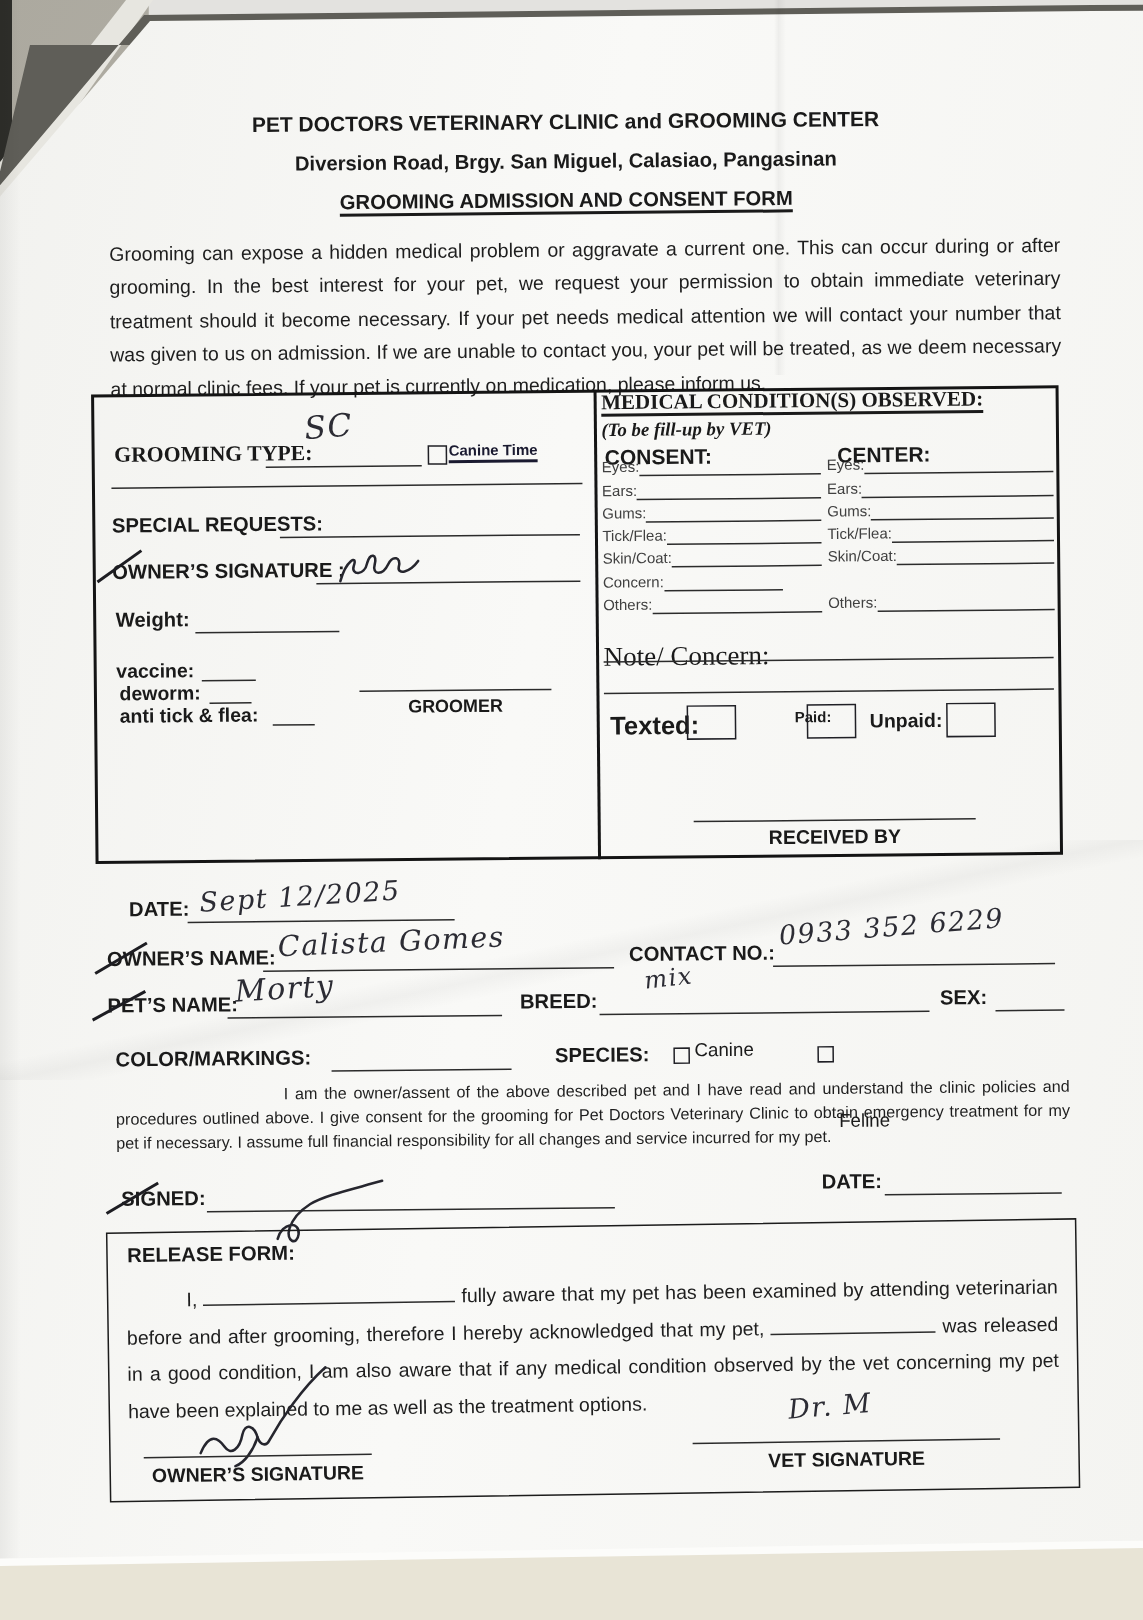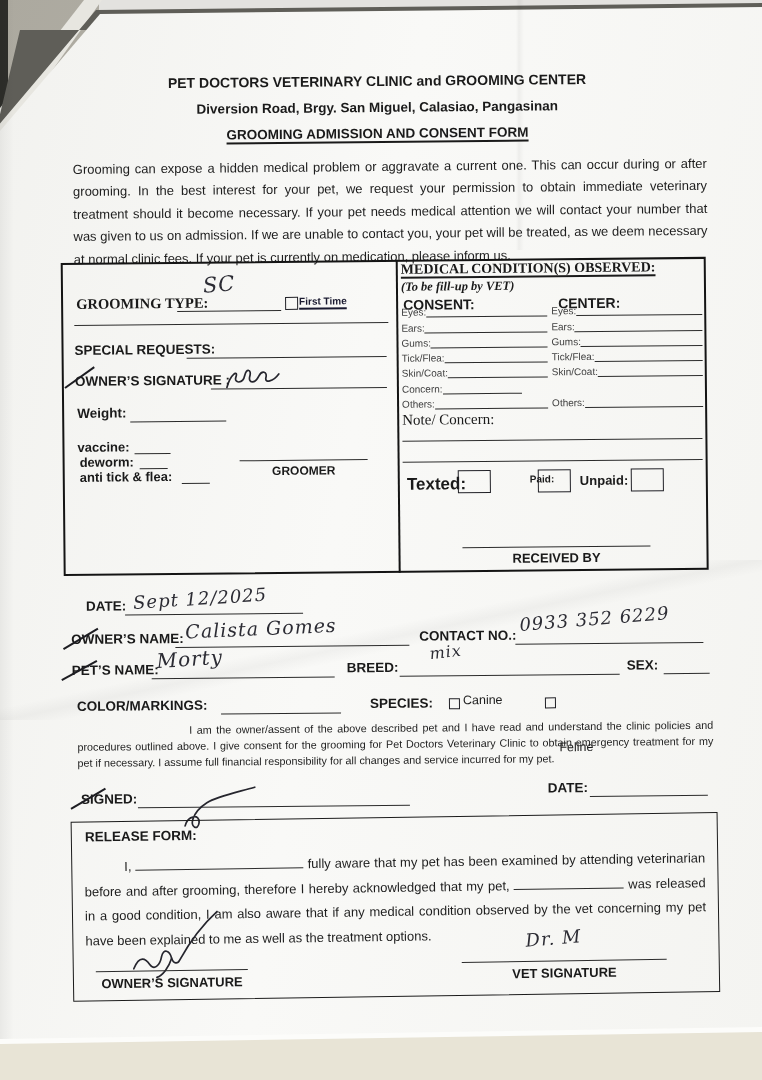--- a/index.html
+++ b/index.html
@@ -65,21 +65,21 @@
 
     <div class="par" style="left:76px;top:156px;width:634px;font-size:13px;line-height:22.4px;">Grooming can expose a hidden medical problem or aggravate a current one. This can occur during or after grooming. In the best interest for your pet, we request your permission to obtain immediate veterinary treatment should it become necessary. If your pet needs medical attention we will contact your number that was given to us on admission. If we are unable to contact you, your pet will be treated, as we deem necessary at normal clinic fees. If your pet is currently on medication, please inform us.</div>
 
     <div class="box-border" style="left:63px;top:260px;width:641px;height:309px;"></div>
     <div class="abs" style="left:398px;top:260px;width:2.2px;height:313px;background:#141414;"></div>
 
     <div class="abs serif b" style="left:78px;top:293px;font-size:14.5px;">GROOMING TYPE:</div>
     <div class="line" style="left:179px;top:309px;width:104px;"></div>
     <div class="hw" style="left:205px;top:271px;font-size:21px;transform:rotate(-4deg);">SC</div>
     <div class="cbx" style="left:287px;top:296px;width:11px;height:11px;"></div>
-    <div class="abs b u" style="left:301px;top:295px;font-size:10px;color:#1a1a30;">First Time</div>
+    <div class="abs b u" style="left:301px;top:295px;font-size:10px;color:#1a1a30;">Canine Time</div>
     <div class="line" style="left:76px;top:322px;width:314px;border-bottom-width:1.6px;"></div>
 
     <div class="abs b" style="left:76px;top:340px;font-size:13.5px;">SPECIAL REQUESTS:</div>
     <div class="line" style="left:188px;top:356px;width:200px;"></div>
 
     <div class="abs b" style="left:76px;top:371px;font-size:13.5px;">OWNER’S SIGNATURE :</div>
     <div class="line" style="left:212px;top:387px;width:176px;"></div>
     <svg class="sig" style="left:222px;top:362px;" width="62" height="30" viewBox="0 0 62 30">
       <path d="M6,24 C10,10 18,6 15,14 C13,20 22,21 24,12 C26,5 31,6 29,13 C27,20 34,21 38,13 C41,7 47,8 45,15 C44,20 52,19 58,11"></path>
     </svg>
@@ -149,21 +149,21 @@
       </div>
     <div class="mrow" style="left:553px;top:365px;width:151px;">
         <span class="mlabel">Skin/Coat:</span>
         <div class="mfill"></div>
       </div>
     <div class="mrow" style="left:553px;top:396px;width:151px;">
         <span class="mlabel">Others:</span>
         <div class="mfill"></div>
       </div>
 
-    <div class="abs serif" style="left:403px;top:412px;font-size:15px;">Note/ Concern:</div>
+    <div class="abs serif" style="left:403px;top:428px;font-size:18px;">Note/ Concern:</div>
     <div class="line" style="left:403px;top:441px;width:300px;"></div>
     <div class="line" style="left:403px;top:462px;width:300px;"></div>
 
     <div class="abs b" style="left:407px;top:475px;font-size:17px;">Texted:</div>
     <div class="cbx" style="left:458px;top:471px;width:31px;height:21px;border-width:1.6px;"></div>
     <div class="abs b" style="left:530px;top:475px;font-size:10px;">Paid:</div>
     <div class="cbx" style="left:538px;top:471px;width:31px;height:21px;border-width:1.6px;"></div>
     <div class="abs b" style="left:580px;top:475px;font-size:13px;">Unpaid:</div>
     <div class="cbx" style="left:631px;top:471px;width:31px;height:21px;border-width:1.6px;"></div>
 

